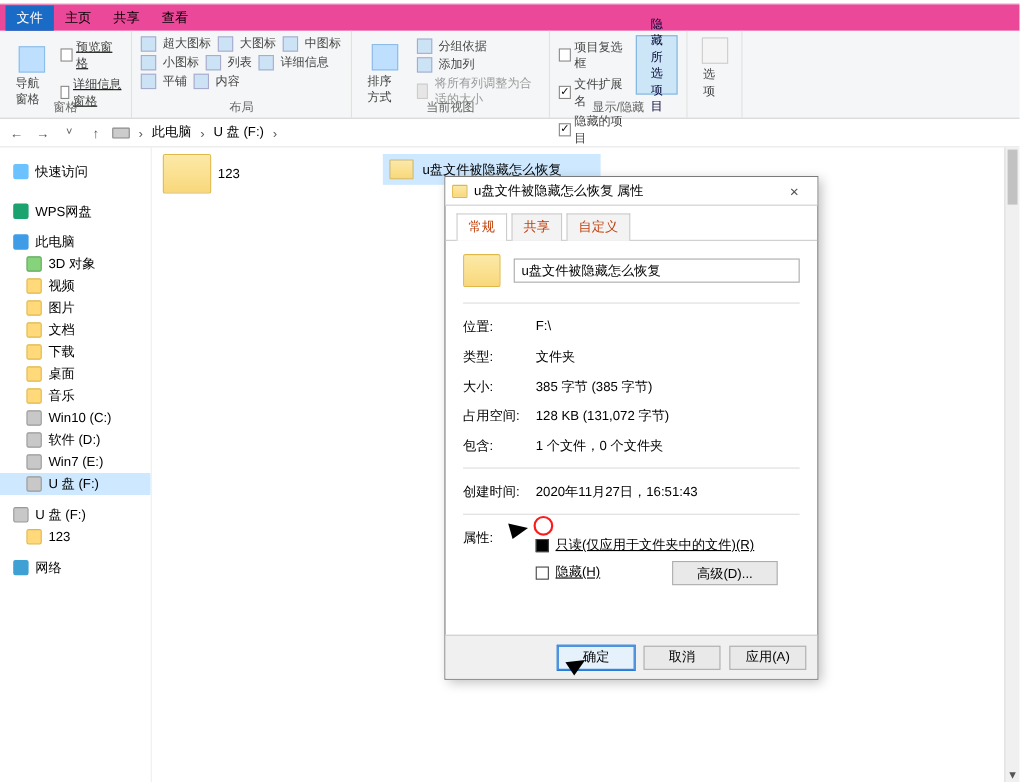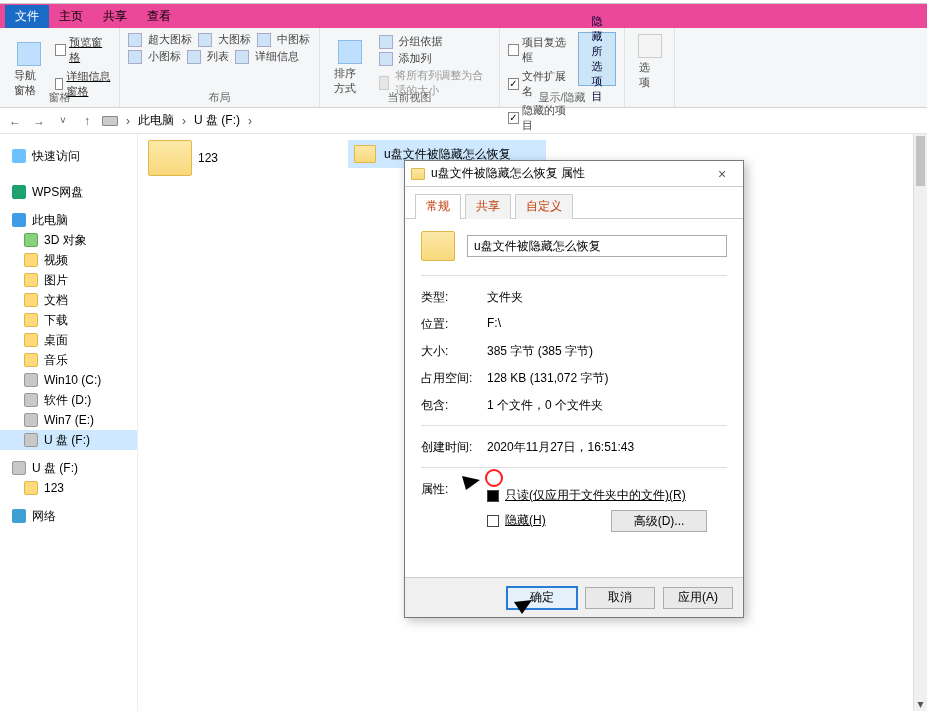--- a/index.html
+++ b/index.html
@@ -137,20 +137,26 @@
           <span>中图标</span>
       </div>
       <div class="layout-row">
         <span class="smico"></span>
           <span>小图标</span>
         <span class="smico"></span>
           <span>列表</span>
         <span class="smico"></span>
           <span>详细信息</span>
       </div>
+      <div class="layout-row">
+        <span class="smico"></span>
+          <span>平铺</span>
+        <span class="smico"></span>
+          <span>内容</span>
+      </div>
     </div>
     <div class="group-label">布局</div>
   </div>
 
   <div class="group" style="width:180px;">
     <div style="display:flex; gap:6px;">
       <div class="big-btn">
         <span class="ic"></span>
         <span>排序方式</span>
       </div>
@@ -324,26 +330,26 @@
     <div class="dtab">共享</div>
     <div class="dtab">自定义</div>
   </div>
   <div class="dlg-body">
     <div class="headrow">
       <div class="fbig2"></div>
       <input type="text" value="u盘文件被隐藏怎么恢复" style="">
     </div>
     <div class="divline"></div>
     <div class="prow">
+        <div class="plabel">位置:</div>
+        <div class="pval">F:\</div>
+      </div>
+    <div class="prow">
         <div class="plabel">类型:</div>
         <div class="pval">文件夹</div>
-      </div>
-    <div class="prow">
-        <div class="plabel">位置:</div>
-        <div class="pval">F:\</div>
       </div>
     <div class="prow">
         <div class="plabel">大小:</div>
         <div class="pval">385 字节 (385 字节)</div>
       </div>
     <div class="prow">
         <div class="plabel">占用空间:</div>
         <div class="pval">128 KB (131,072 字节)</div>
       </div>
     <div class="prow">

